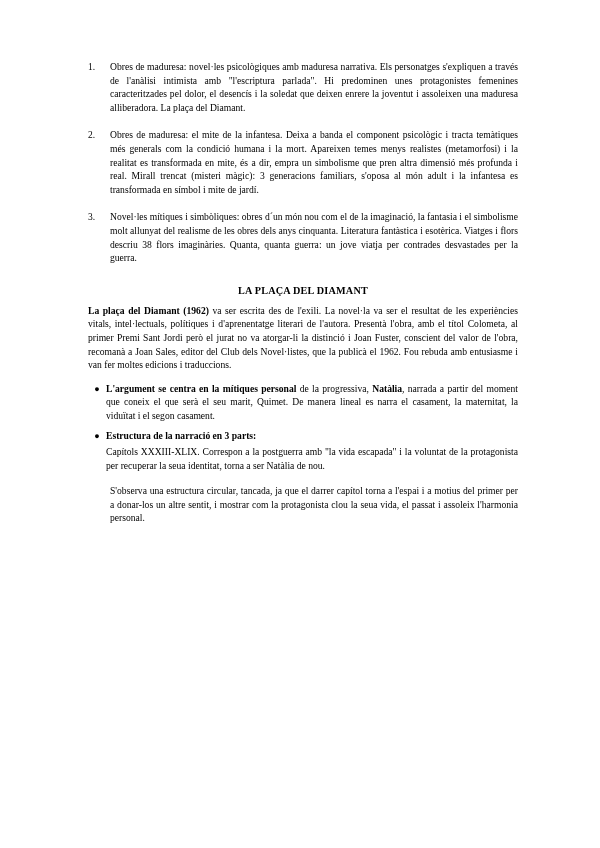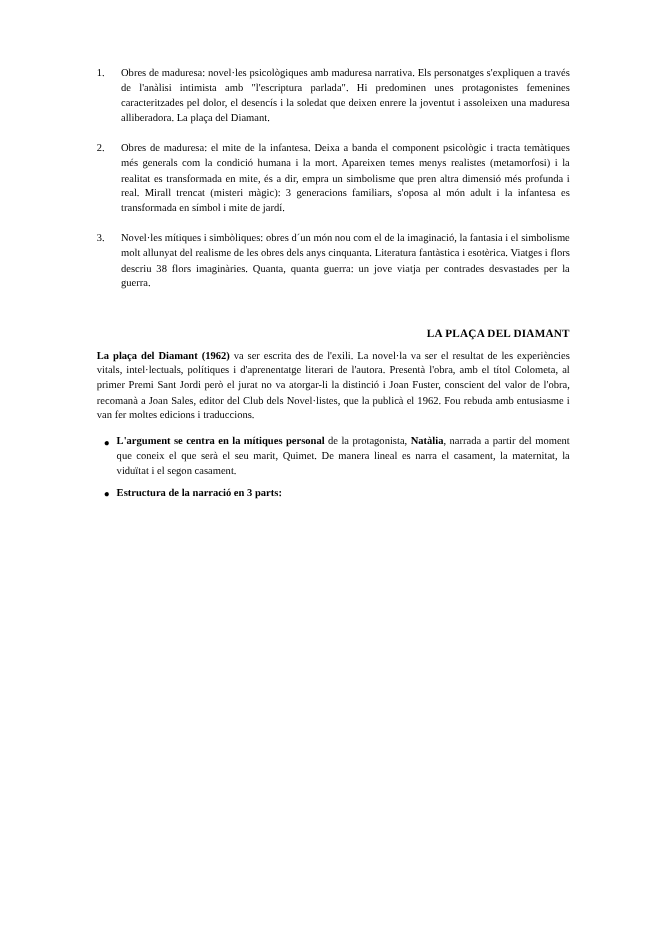--- a/index.html
+++ b/index.html
@@ -47,25 +47,25 @@
   .num-body {
     flex: 1 1 auto;
     font-size: 9.6px;
     line-height: 13.6px;
     text-align: justify;
   }
   .num-body b, .bold {
     font-weight: normal;
   }
   .section-title {
-    text-align: right;
+    text-align: center;
     font-weight: bold;
     font-size: 10.2px;
     letter-spacing: 0.2px;
-    margin: 33px 0 8px 0;
+    margin: 20px 0 8px 0;
   }
   .para {
     font-size: 9.6px;
     line-height: 13.6px;
     text-align: justify;
     margin: 0 0 10px 0;
   }
   .bullet-list {
     margin: 8px 0 0 0;
     padding: 0;
@@ -122,26 +122,28 @@
     </ol>
 
     <div class="section-title">LA PLAÇA DEL DIAMANT</div>
 
     <p class="para"><b>La plaça del Diamant (1962)</b><span> va ser escrita des de l'exili. La novel·la va ser el resultat de les experiències vitals, intel·lectuals, polítiques i d'aprenentatge literari de l'autora. Presentà l'obra, amb el títol Colometa, al primer Premi Sant Jordi però el jurat no va atorgar-li la distinció i Joan Fuster, conscient del valor de l'obra, recomanà a Joan Sales, editor del Club dels Novel·listes, que la publicà el 1962. Fou rebuda amb entusiasme i van fer moltes edicions i traduccions.</span></p>
 
     <ul class="bullet-list">
       <li class="bullet-item">
         <span class="bullet-marker">●</span>
         <div class="bullet-body">
-          <b>L'argument se centra en la mítiques personal</b><span> de la protagonista, </span><b>Natàlia</b><span>, narrada a partir del moment que coneix el que serà el seu marit, Quimet. De manera lineal es narra el casament, la maternitat, la viduïtat i el segon casament.</span>
+          <b>L'argument se centra en la mítiques personal</b><span> de la progressiva, </span><b>Natàlia</b><span>, narrada a partir del moment que coneix el que serà el seu marit, Quimet. De manera lineal es narra el casament, la maternitat, la viduïtat i el segon casament.</span>
         </div>
       </li>
       <li class="bullet-item">
         <span class="bullet-marker">●</span>
         <div class="bullet-body">
           <b>Estructura de la narració en 3 parts:</b>
+          <div class="sub-para">Capítols XXXIII-XLIX. Correspon a la postguerra amb "la vida escapada" i la voluntat de la protagonista per recuperar la seua identitat, torna a ser Natàlia de nou.</div>
         </div>
       </li>
     </ul>
 
+    <p class="closing">S'observa una estructura circular, tancada, ja que el darrer capítol torna a l'espai i a motius del primer per a donar-los un altre sentit, i mostrar com la protagonista clou la seua vida, el passat i assoleix l'harmonia personal.</p>
 
   </div>
 </div>
 
 </body></html>

